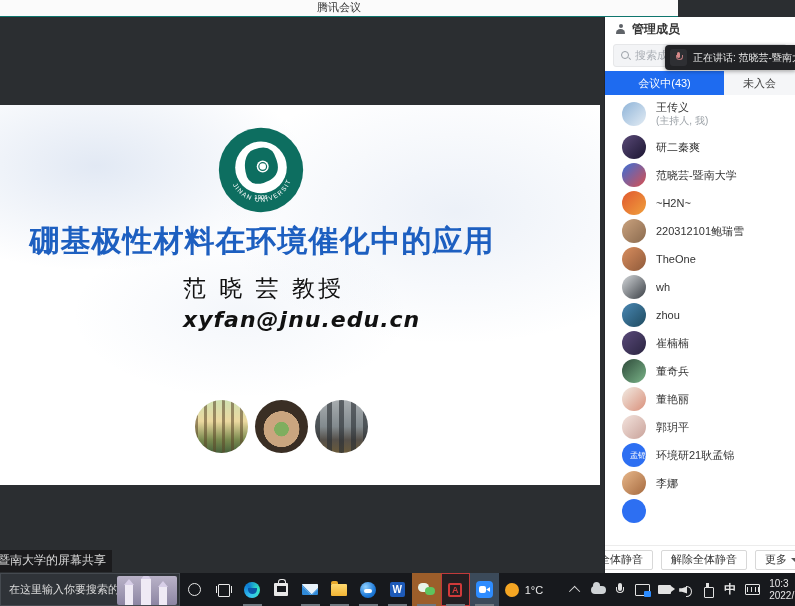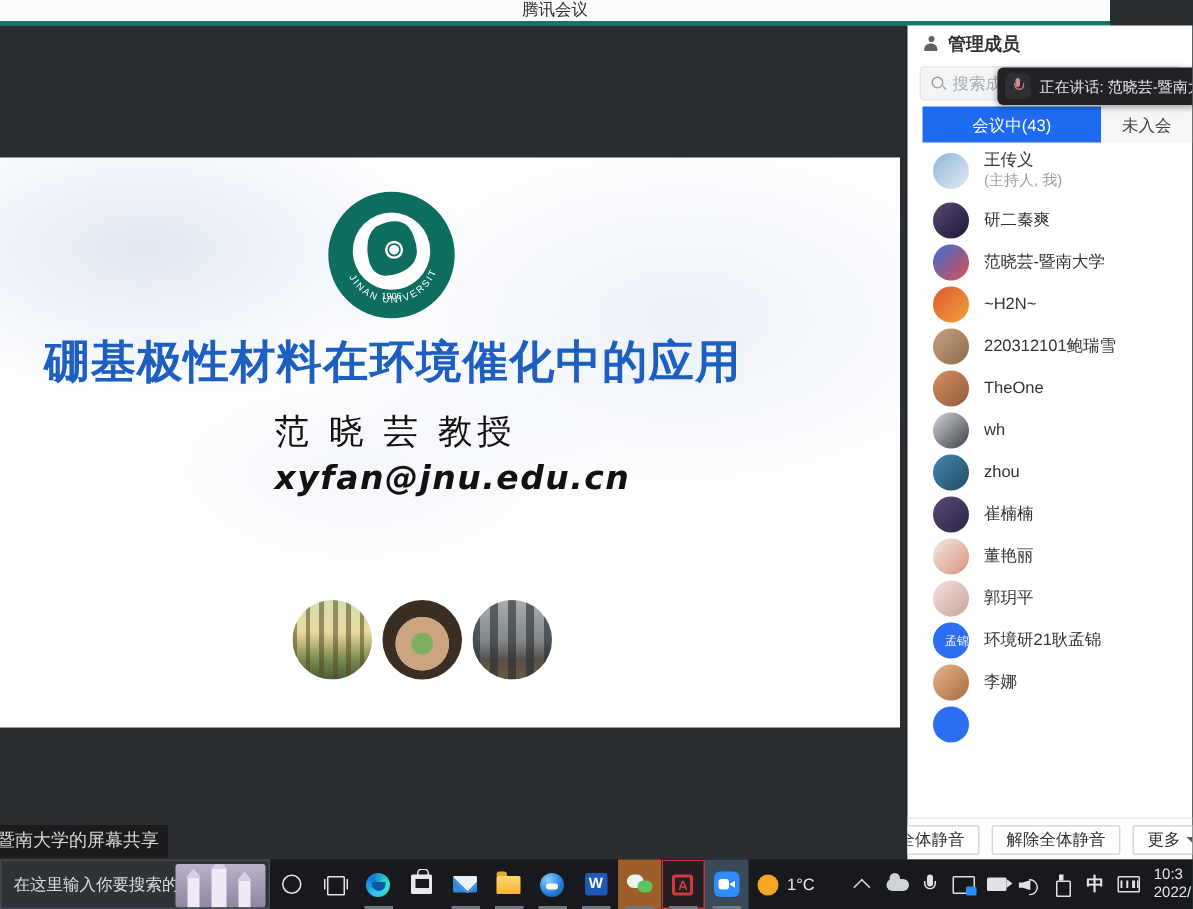--- a/index.html
+++ b/index.html
@@ -1,21 +1,21 @@
 <!DOCTYPE html>
 <html><head>
 <meta charset="utf-8">
 <style>
   * { margin:0; padding:0; box-sizing:border-box; }
   html,body { width:795px; height:606px; overflow:hidden; }
   body { font-family:"Liberation Sans","DejaVu Sans",sans-serif; position:relative; background:#2b2e31; }
 
   
-  .titlebar { position:absolute; left:0; top:0; width:740px; height:17px; background:#fbfbfb;
-    border-bottom:3px solid #0f766e; display:flex; align-items:flex-end; justify-content:center; }
+  .titlebar { position:absolute; left:0; top:0; width:678px; height:17px; background:#fbfbfb;
+    border-bottom:1px solid #0f766e; display:flex; align-items:flex-start; justify-content:center; }
   .titlebar-text { font-size:11px; color:#333; }
 
   
   .main-area { position:absolute; left:0; top:17px; width:604px; height:556px; background:#2b2e31; overflow:hidden; }
 
   .slide { position:absolute; left:0; top:88px; width:600px; height:380px; background:#ffffff; overflow:hidden;
     background-image:
       radial-gradient(ellipse 300px 150px at 16% 16%, rgba(110,145,200,.20), transparent 70%),
       radial-gradient(ellipse 340px 190px at 76% 28%, rgba(110,145,200,.13), transparent 70%),
       radial-gradient(ellipse 240px 120px at 40% 55%, rgba(110,145,200,.08), transparent 70%); }
@@ -65,21 +65,21 @@
 
   .speaking-toast { position:absolute; left:60px; top:28px; width:131px; height:25px; background:#212225;
     border-radius:4px 0 0 4px; display:flex; align-items:center; padding-left:5px; gap:6px; z-index:5;
     box-shadow:0 1px 4px rgba(0,0,0,.4); }
   .toast-mic-wrap { width:17px; height:17px; border-radius:3px; background:#2e2f33; display:flex; align-items:center; justify-content:center; flex:0 0 auto; }
   .mic-glyph { width:7px; height:11px; position:relative; }
   .mic-glyph::before { content:""; position:absolute; left:2px; top:0; width:3px; height:6px; border-radius:2px; background:#d88a8a; }
   .mic-glyph::after { content:""; position:absolute; left:0.5px; top:3px; width:5px; height:4px; border:1px solid #b9797c; border-top:none; border-radius:0 0 4px 4px; }
   .toast-text { font-size:10px; color:#e8e8e8; white-space:nowrap; }
 
-  .tabs { height:24px; display:flex;padding-left:10px; }
+  .tabs { height:24px; display:flex; }
   .tab { flex:0 0 auto; display:flex; align-items:center; justify-content:center; font-size:11px; }
   .tab-active { width:119px; background:#1e6bf0; color:#ffffff; }
   .tab-inactive { flex:1; background:#f5f6f8; color:#444; }
 
   .member-list { flex:1; overflow:hidden; }
   .member-row { display:flex; align-items:center; height:28px; padding-left:17px; gap:10px; }
   .member-row.has-sub { height:38px; }
   .avatar { width:24px; height:24px; border-radius:50%; flex:0 0 auto; display:flex; align-items:center; justify-content:center; overflow:hidden; }
   .avatar-text { font-size:8px; color:#fff; letter-spacing:0; }
   .member-texts { display:flex; flex-direction:column; justify-content:center; }
@@ -318,20 +318,27 @@
   </div>
 
   <div class="member-row">
     <span class="avatar" style="background: linear-gradient(135deg, rgb(90, 74, 122) 0%, rgb(42, 36, 64) 100%);"></span>
     <span class="member-texts">
       <span class="member-name">崔楠楠</span>
 
     </span>
   </div>
 
+  <div class="member-row">
+    <span class="avatar" style="background: linear-gradient(135deg, rgb(46, 74, 58) 0%, rgb(122, 180, 136) 100%);"></span>
+    <span class="member-texts">
+      <span class="member-name">董奇兵</span>
+
+    </span>
+  </div>
 
   <div class="member-row">
     <span class="avatar" style="background: linear-gradient(135deg, rgb(242, 236, 228) 0%, rgb(217, 143, 122) 100%);"></span>
     <span class="member-texts">
       <span class="member-name">董艳丽</span>
 
     </span>
   </div>
 
   <div class="member-row">

